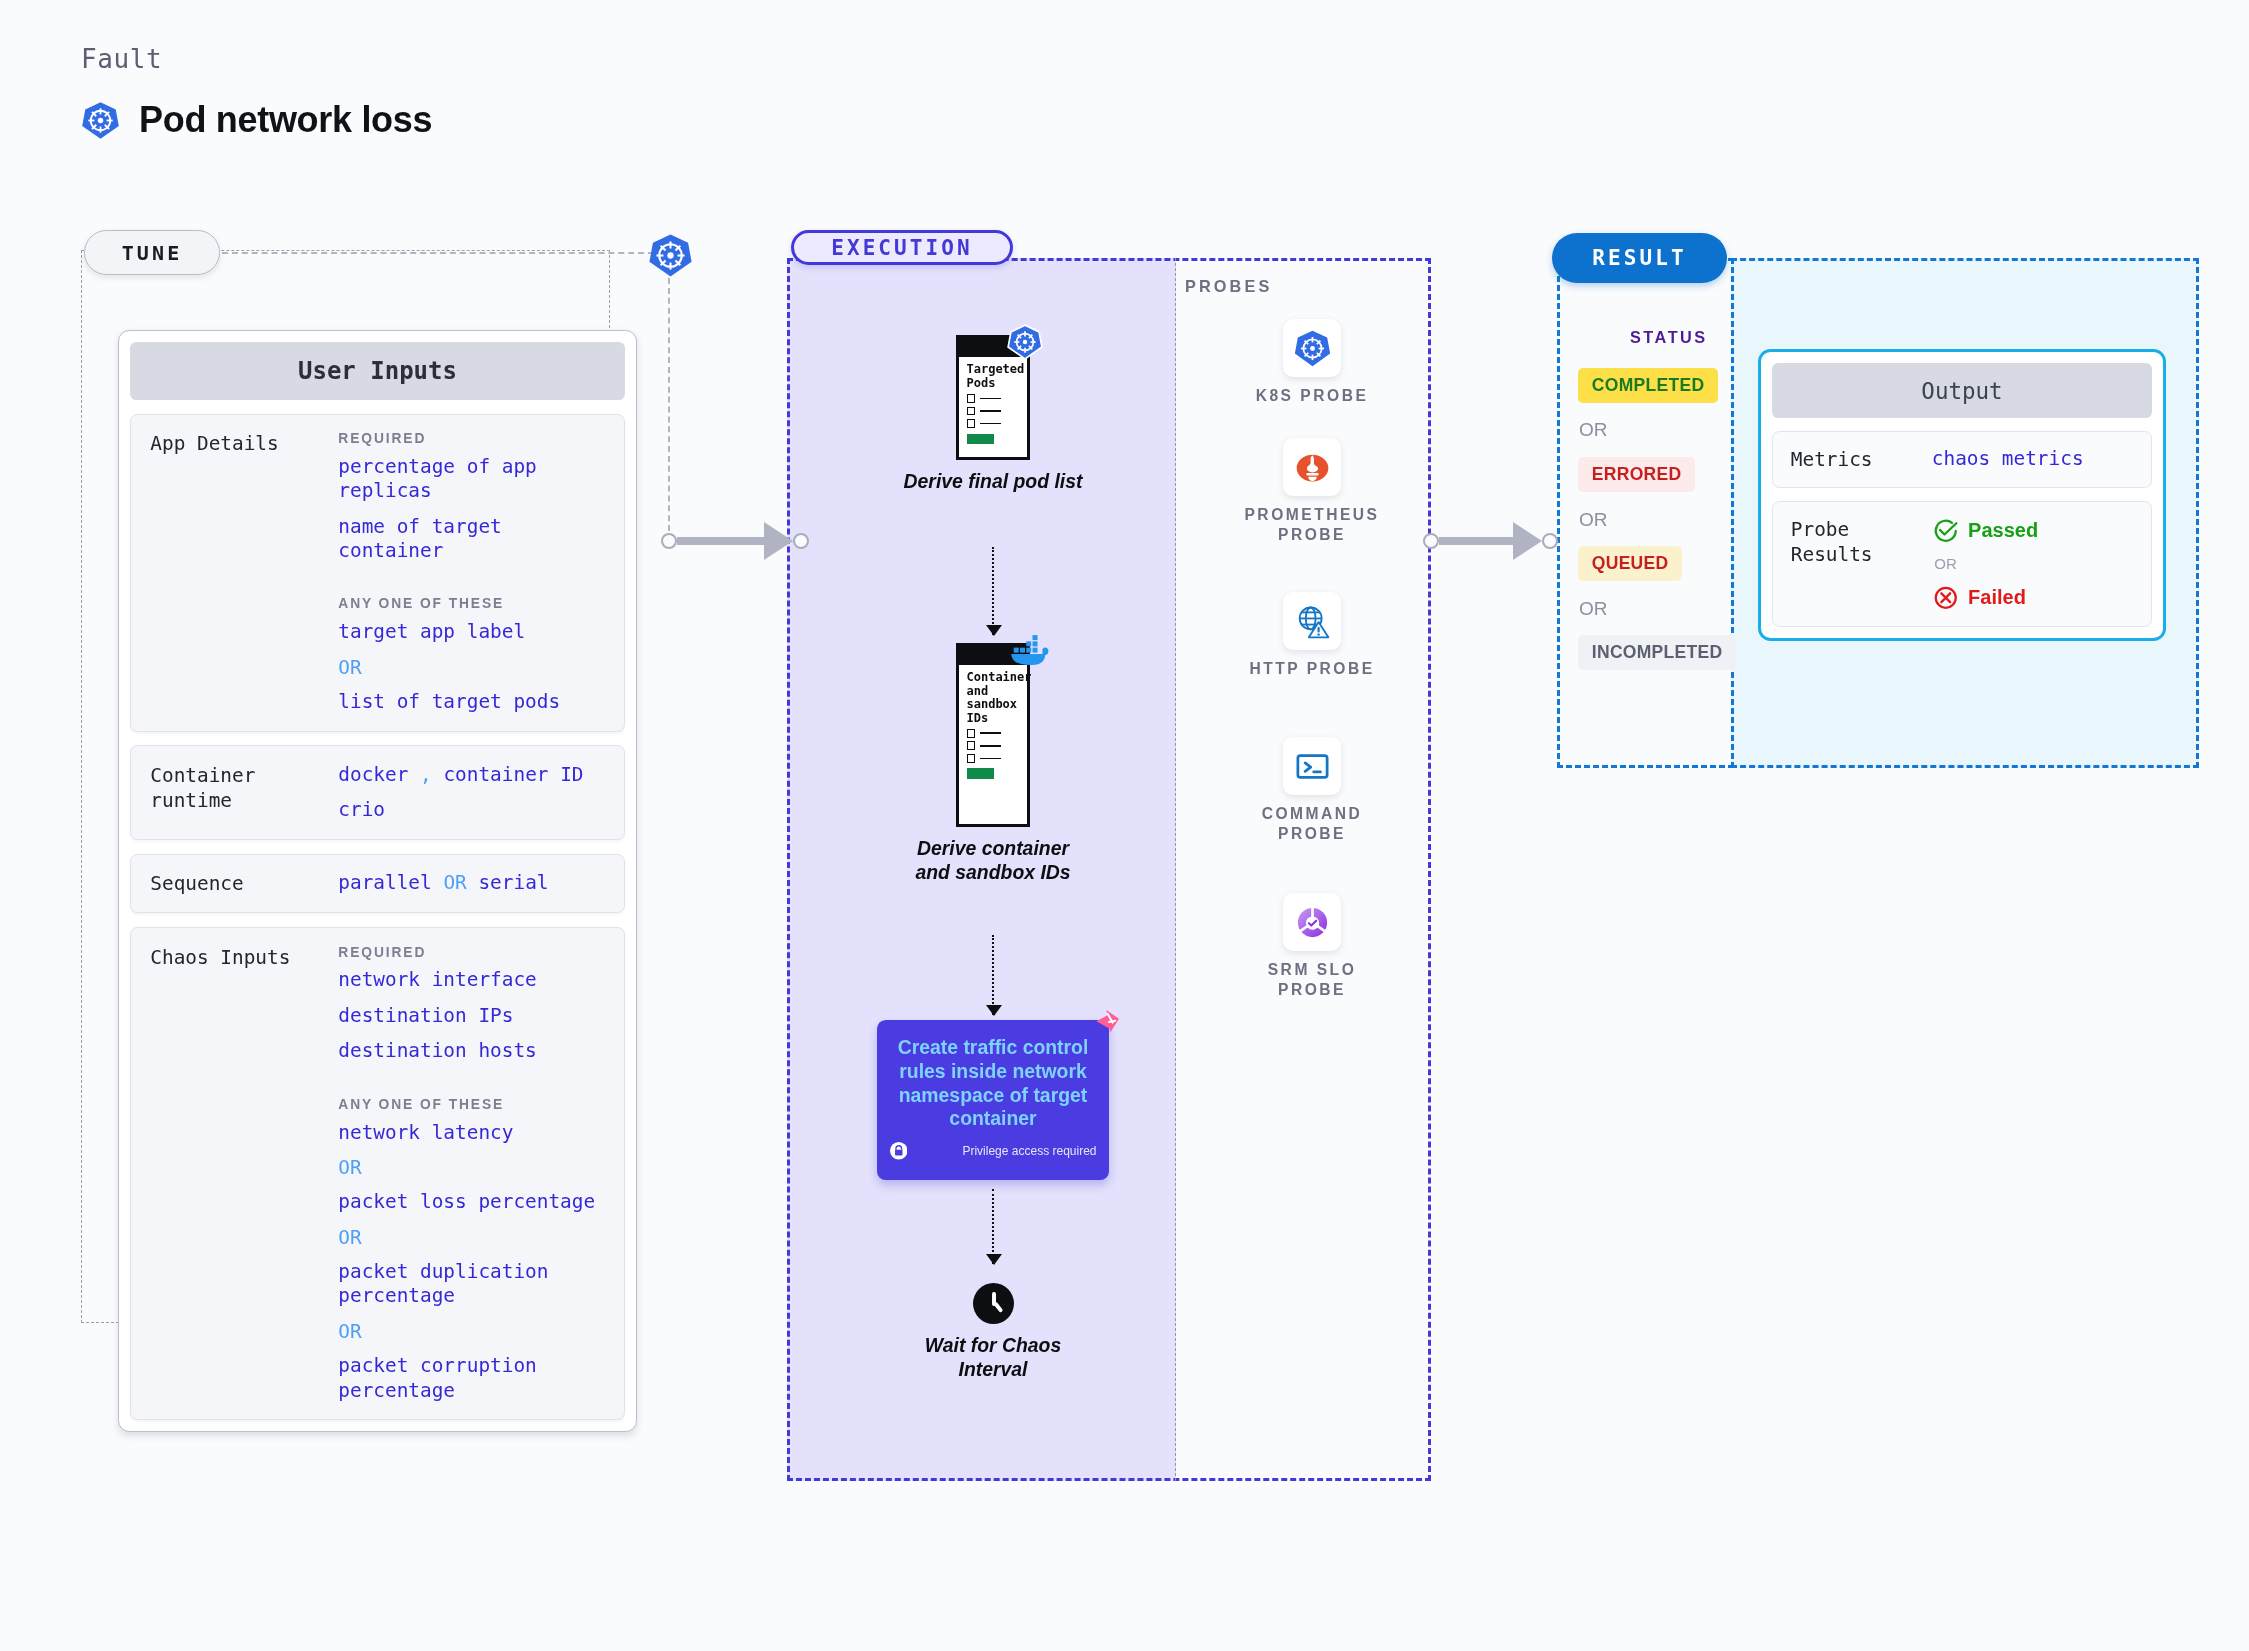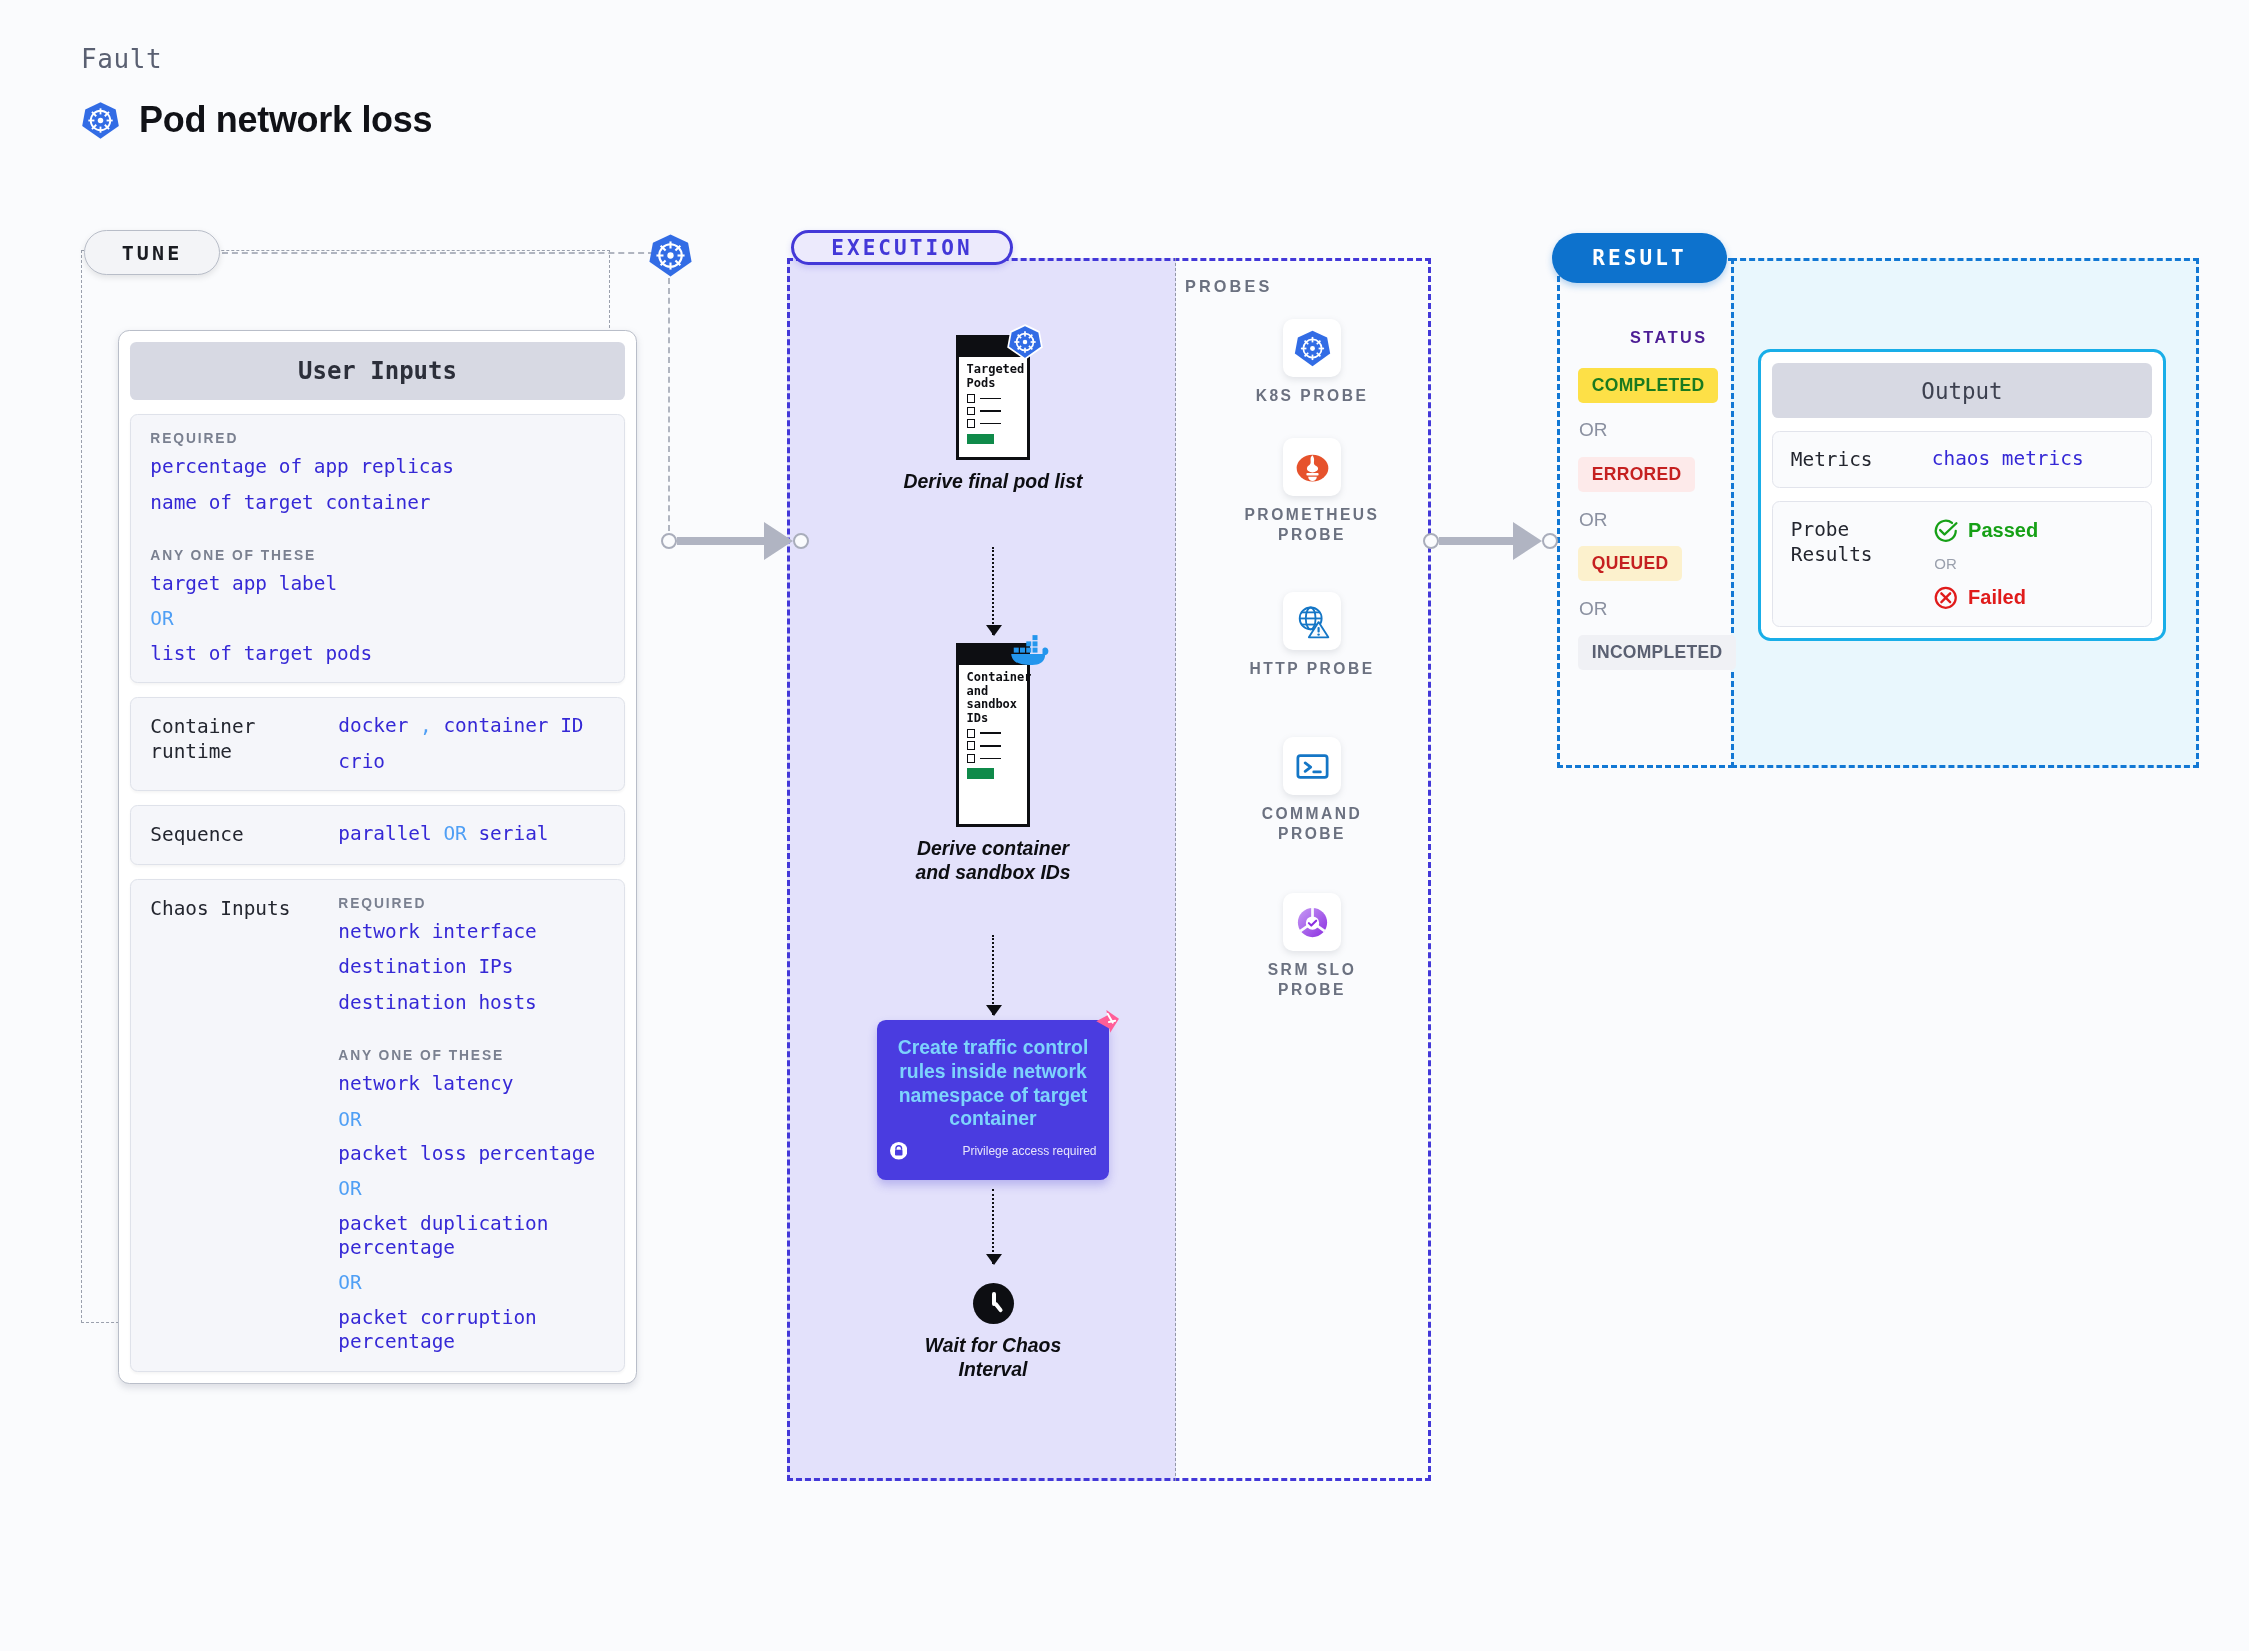--- a/index.html
+++ b/index.html
@@ -340,20 +340,21 @@
   </svg>
 </div>
 <div id="tune-pill" class="pill">
   <span>TUNE</span>
 </div>
 
 <div id="user-inputs-card">
   <div id="user-inputs-header">User Inputs</div>
 
   <div class="ui-row">
+    <div class="ui-label">App Details</div>
     <div class="ui-values">
       <div class="ui-subhead">REQUIRED</div>
       <div class="ui-val">percentage of app replicas</div>
       <div class="ui-val">name of target container</div>
       <div class="ui-subhead spaced">ANY ONE OF THESE</div>
       <div class="ui-val">target app label</div>
       <div class="or">OR</div>
       <div class="ui-val">list of target pods</div>
     </div>
   </div>

